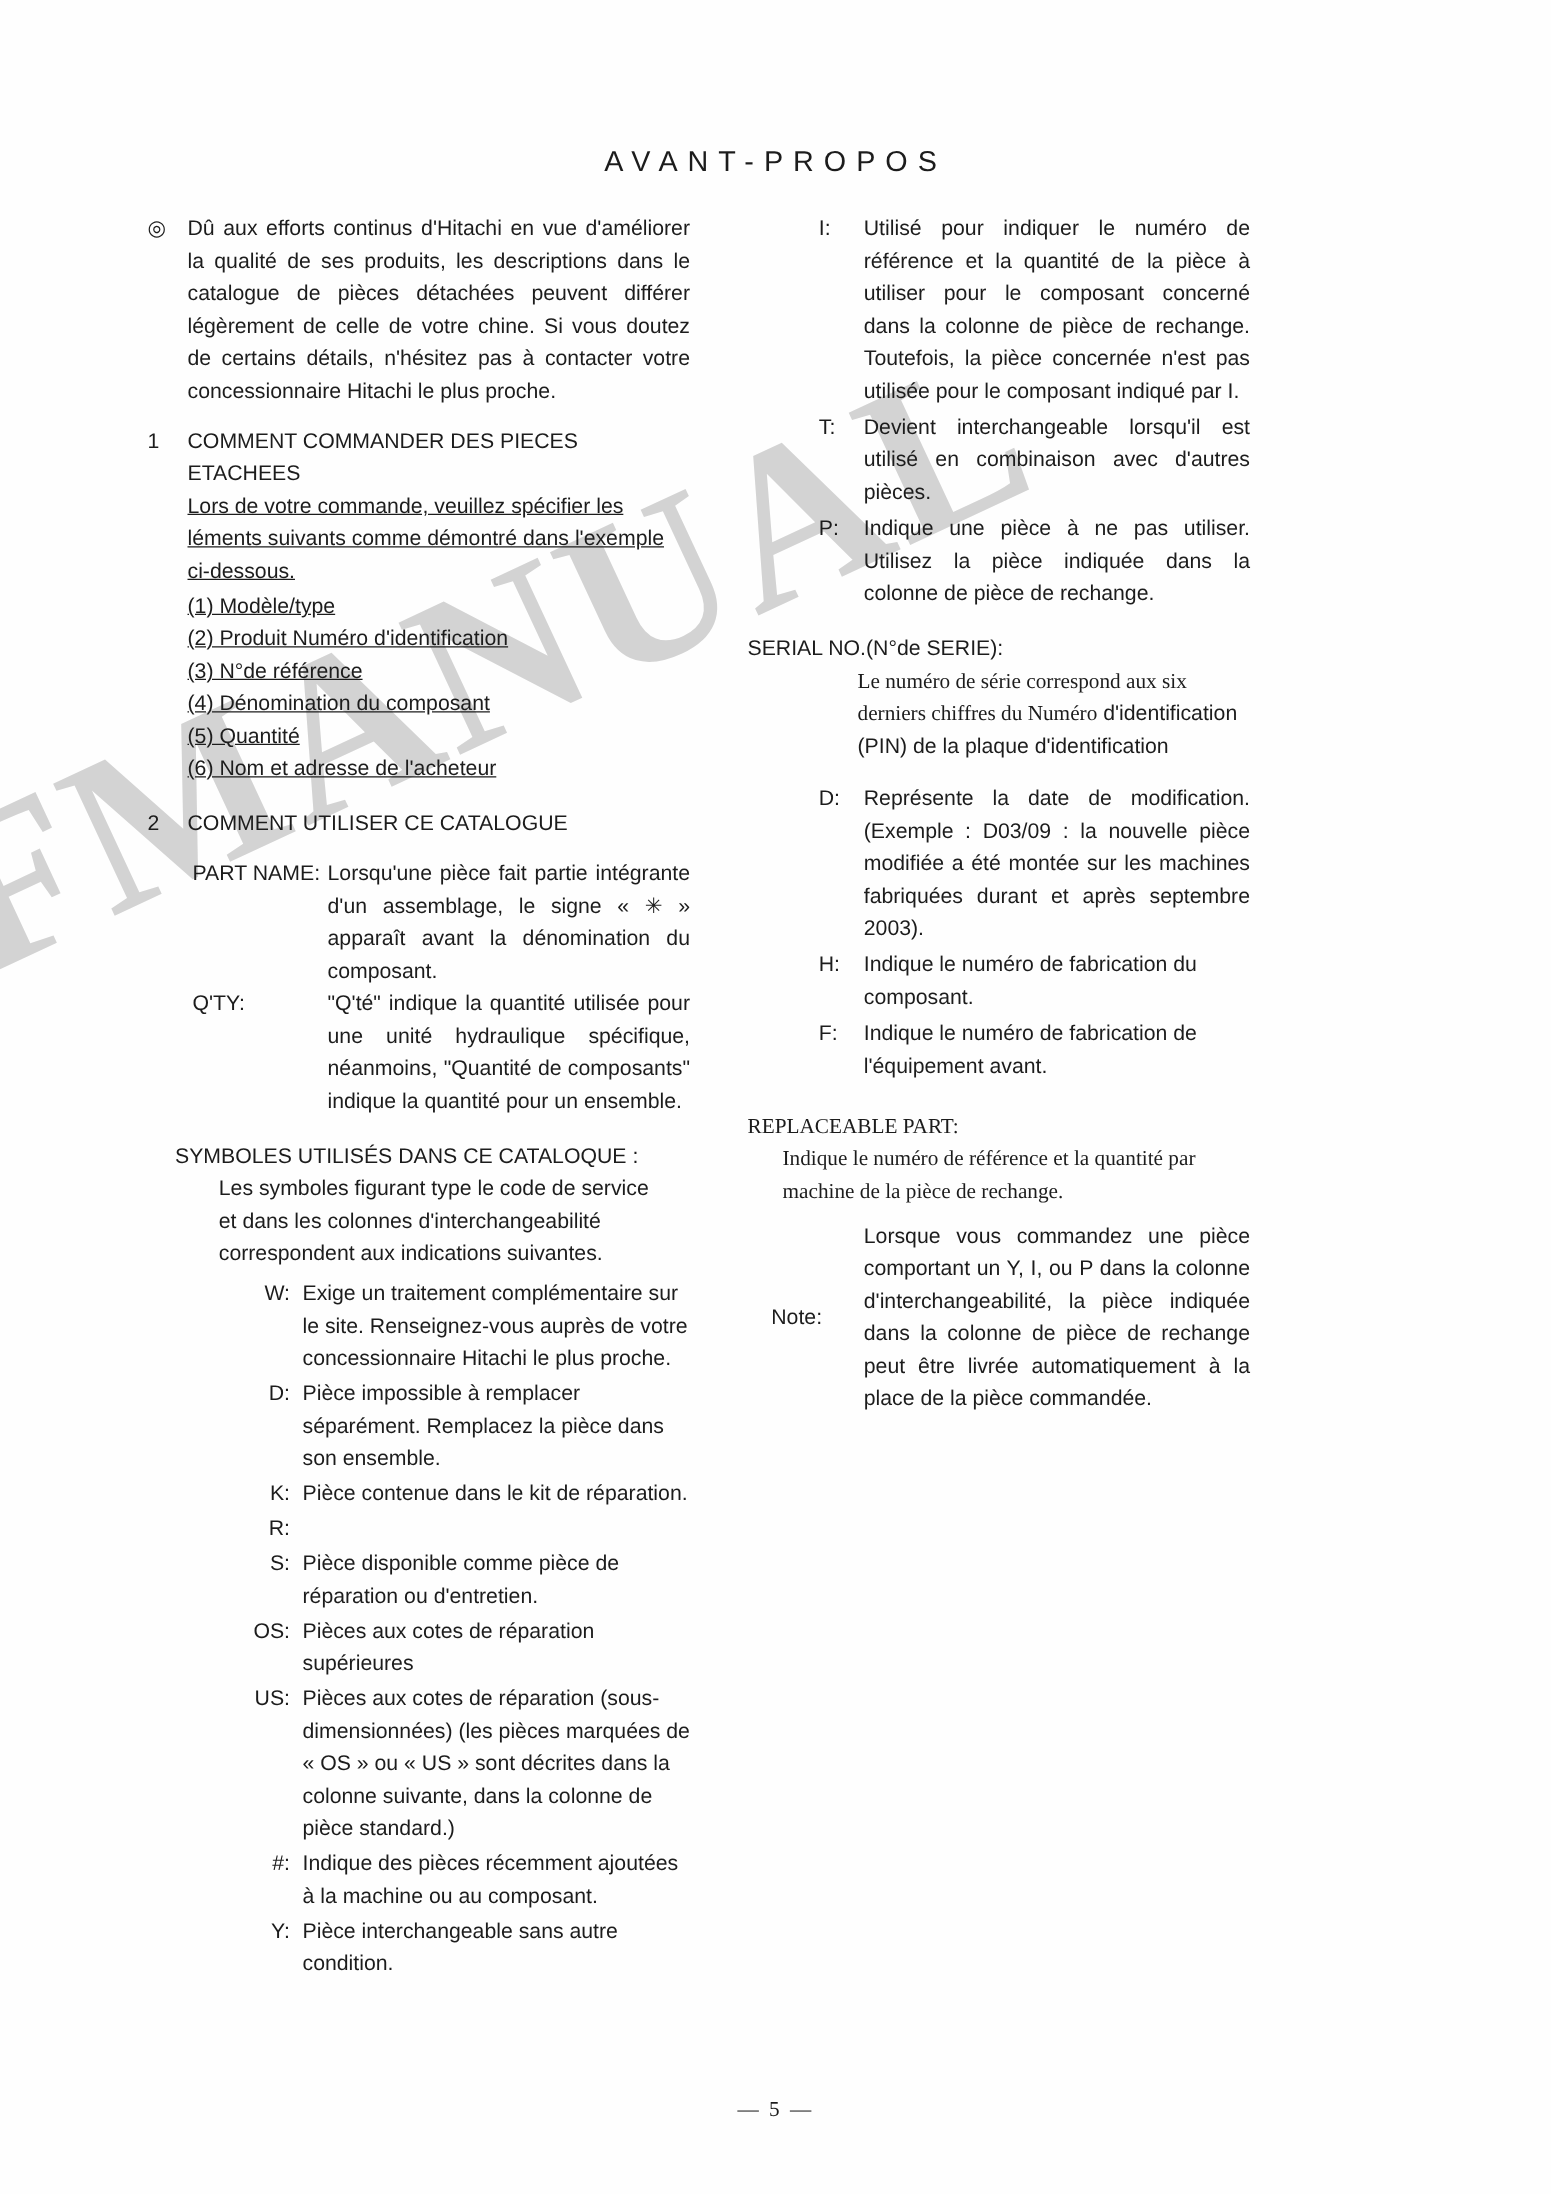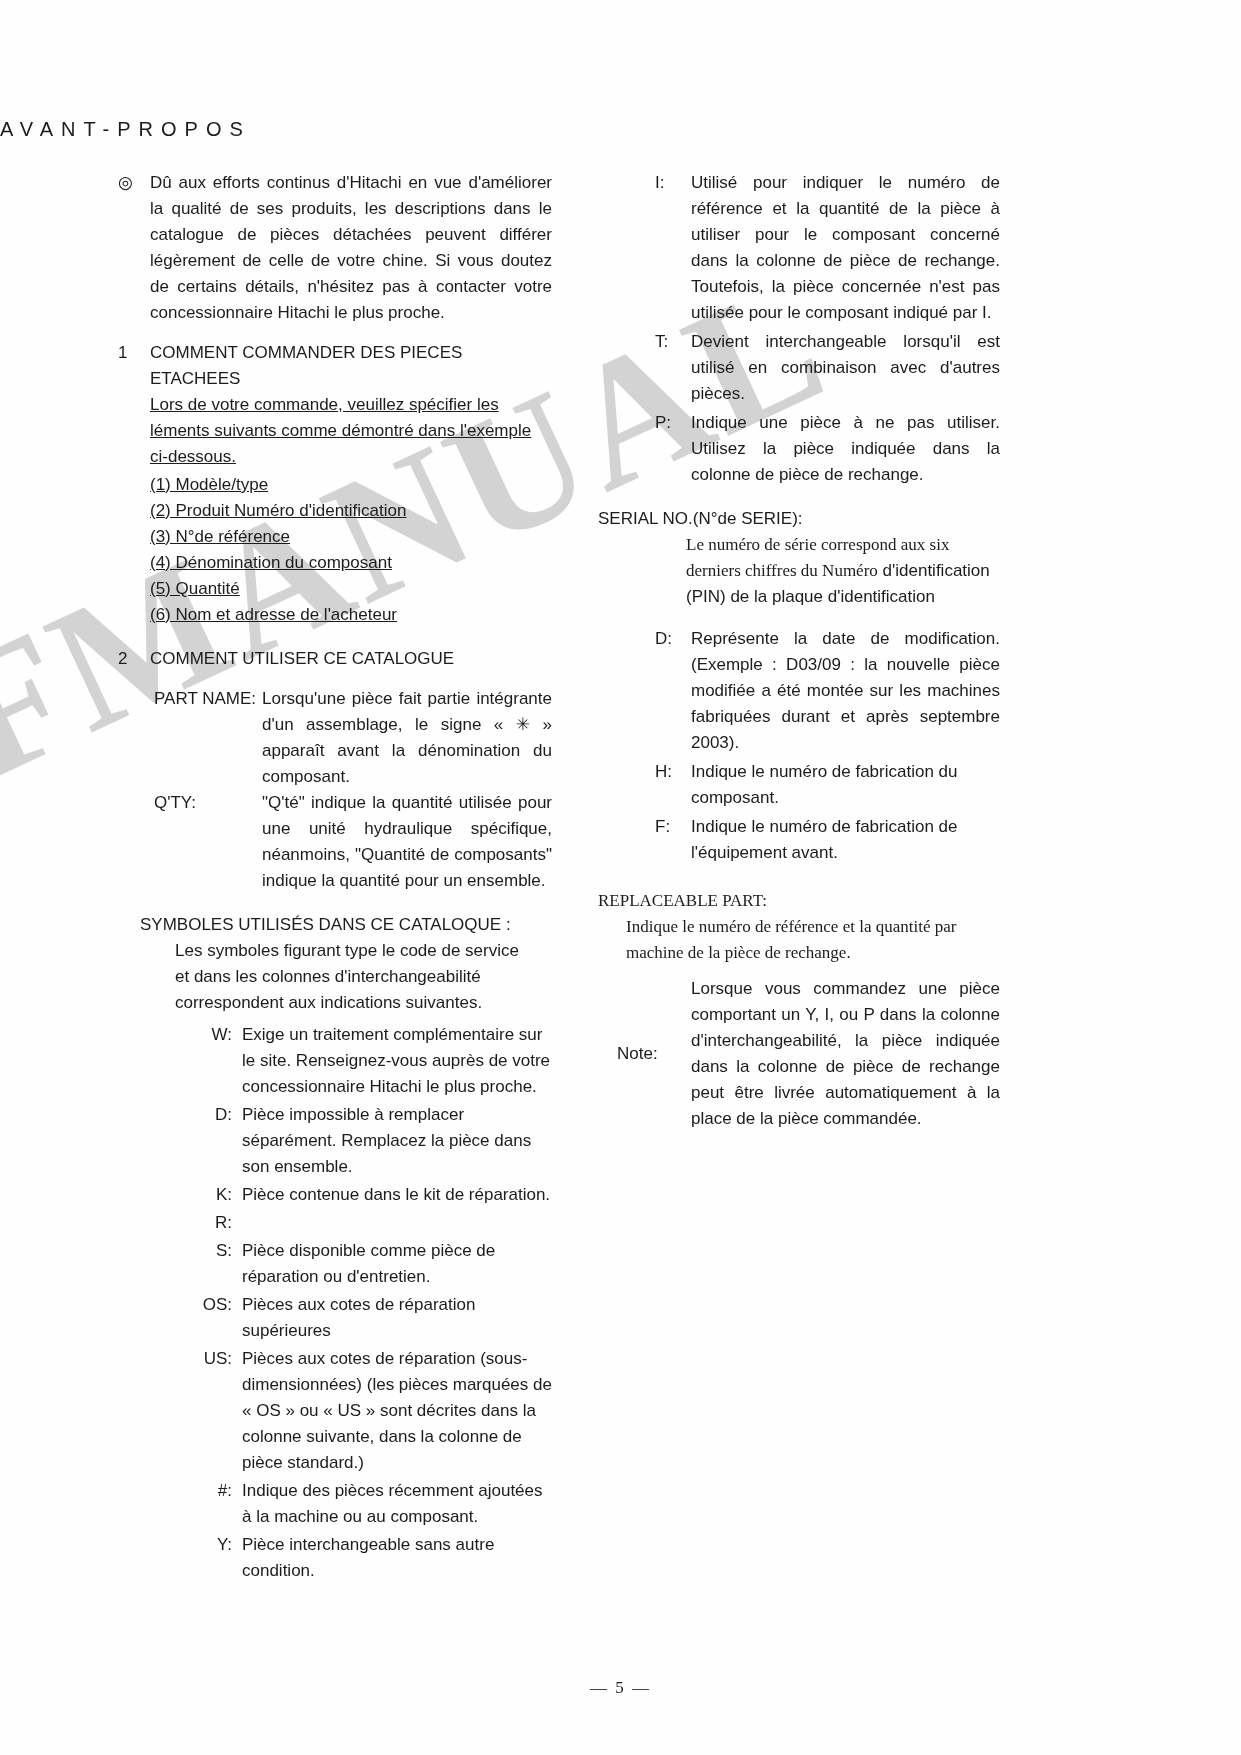--- a/index.html
+++ b/index.html
@@ -24,22 +24,22 @@
     font-size:178px;
     line-height:1;
     letter-spacing:4px;
     color:rgba(125,125,125,0.33);
     white-space:nowrap;
     z-index:0;
     user-select:none;
   }
   .title {
     position:absolute; top:116px; left:0; width:100%;
-    text-align:left;
-    font-size:20px;
+    text-align:center;
+    font-size:23px;
     letter-spacing:8px;
     z-index:1;
   }
   .col { position:absolute; top:170px; z-index:1; }
   .col-left  { left:118px; width:434px; }
   .col-right { left:598px; width:402px; }
 
   .block { margin-bottom:18px; }
   .just { text-align:justify; }
   .flex1 { flex:1; min-width:0; }

